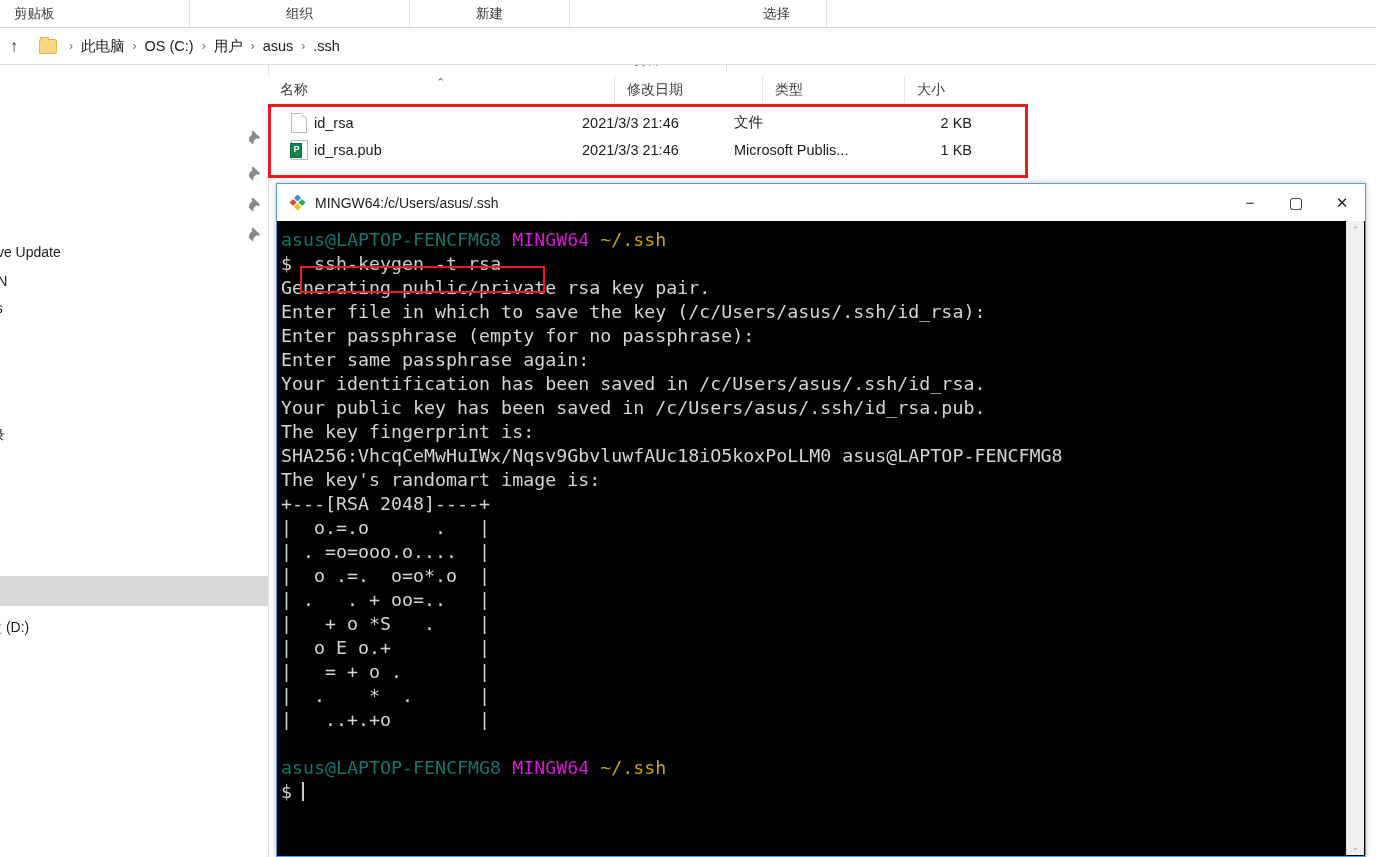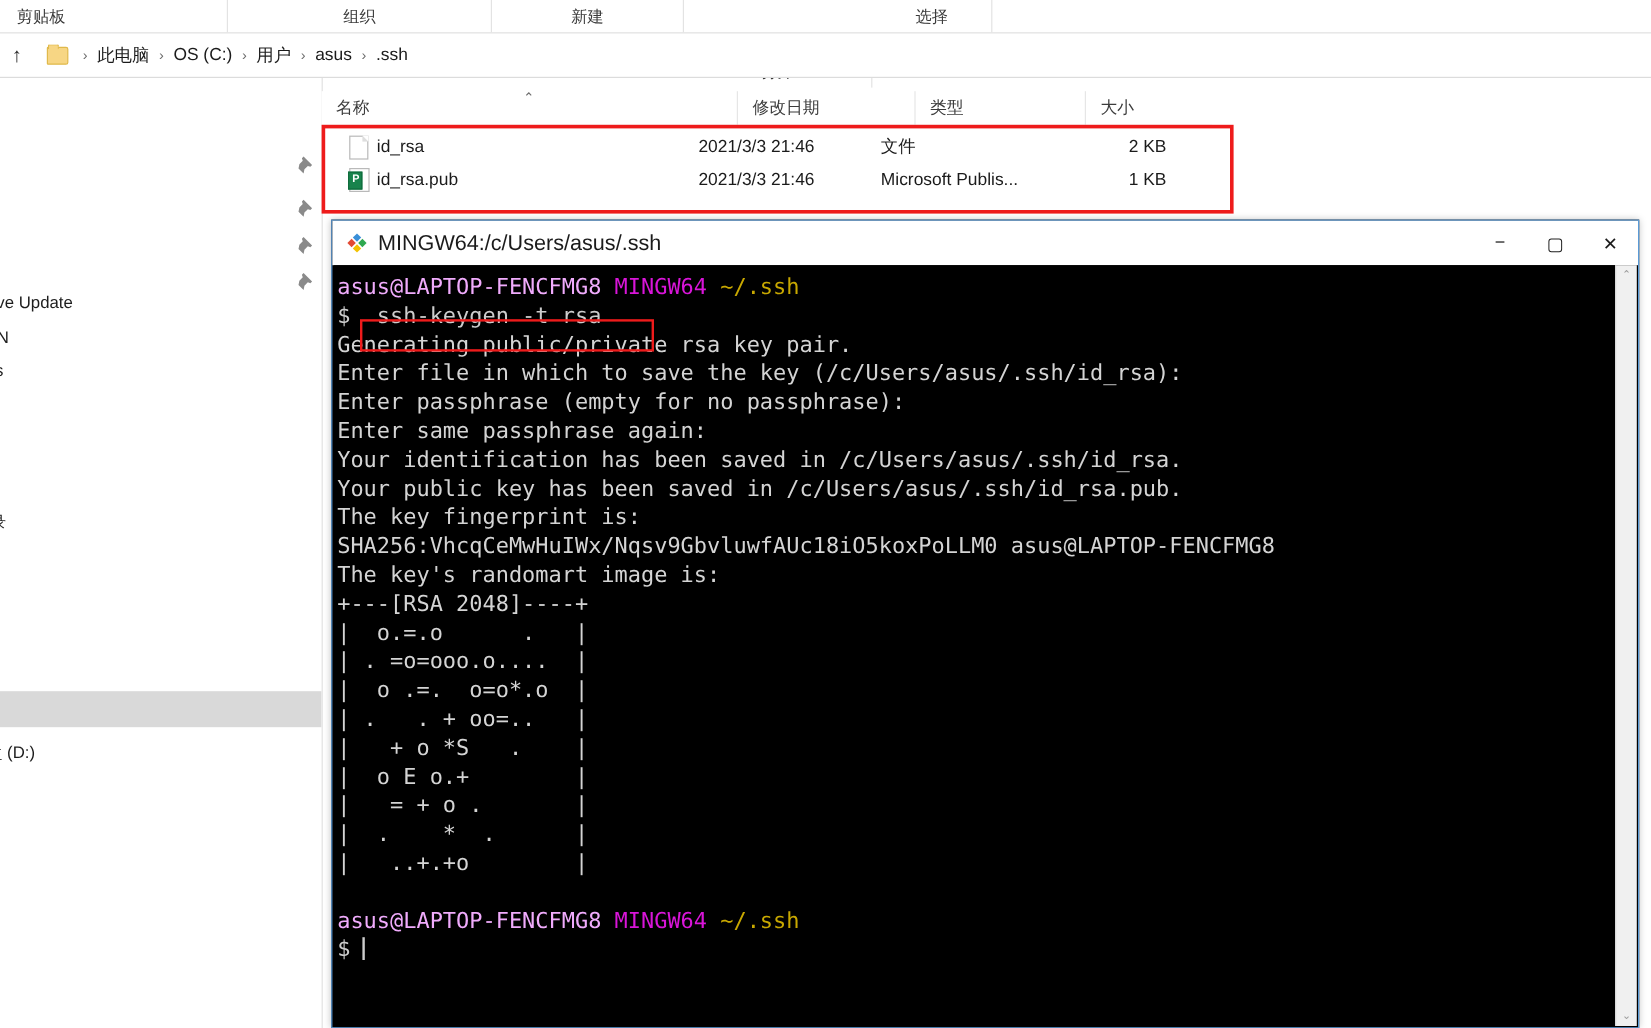--- a/index.html
+++ b/index.html
@@ -145,37 +145,37 @@
     box-shadow:0 0 6px rgba(0,0,0,.25);
   }
   #term-titlebar{
     position:absolute;left:0;top:0;width:1088px;height:37px;
     background:#ffffff;display:flex;align-items:center;
   }
   #term-logo{
     width:17px;height:17px;margin-left:12px;position:relative;flex:none;
   }
   #term-title{
-    margin-left:9px;font-size:18px;color:#1b1b1b;white-space:nowrap;
+    margin-left:9px;font-size:14px;color:#1b1b1b;white-space:nowrap;
   }
   #term-winbtns{margin-left:auto;display:flex;height:37px;}
   .winbtn{
     width:46px;height:37px;display:flex;align-items:center;justify-content:center;
     font-size:15px;color:#1b1b1b;
   }
   #term-body{
     position:absolute;left:1px;top:37px;width:1070px;height:634px;
     background:#000000;overflow:hidden;
     font-family:"DejaVu Sans Mono","Liberation Mono",monospace;
     font-size:18.3px;line-height:24px;
     color:#d4d4d4;
     padding:7px 0 0 3px;box-sizing:border-box;
   }
   .tline{white-space:pre;height:24px;}
-  .c-green{color:#f0abfc;text-align:right;}
+  .c-green{color:#0f766e;text-align:right;}
   .c-magenta{color:#d915d9;}
   .c-yellow{color:#c8a800;}
   .c-white{color:#cccccc;}
   #term-cursor{
     display:inline-block;width:2px;height:19px;background:#cccccc;
     vertical-align:-3px;margin-left:10px;
   }
 
   
   #term-scroll{

